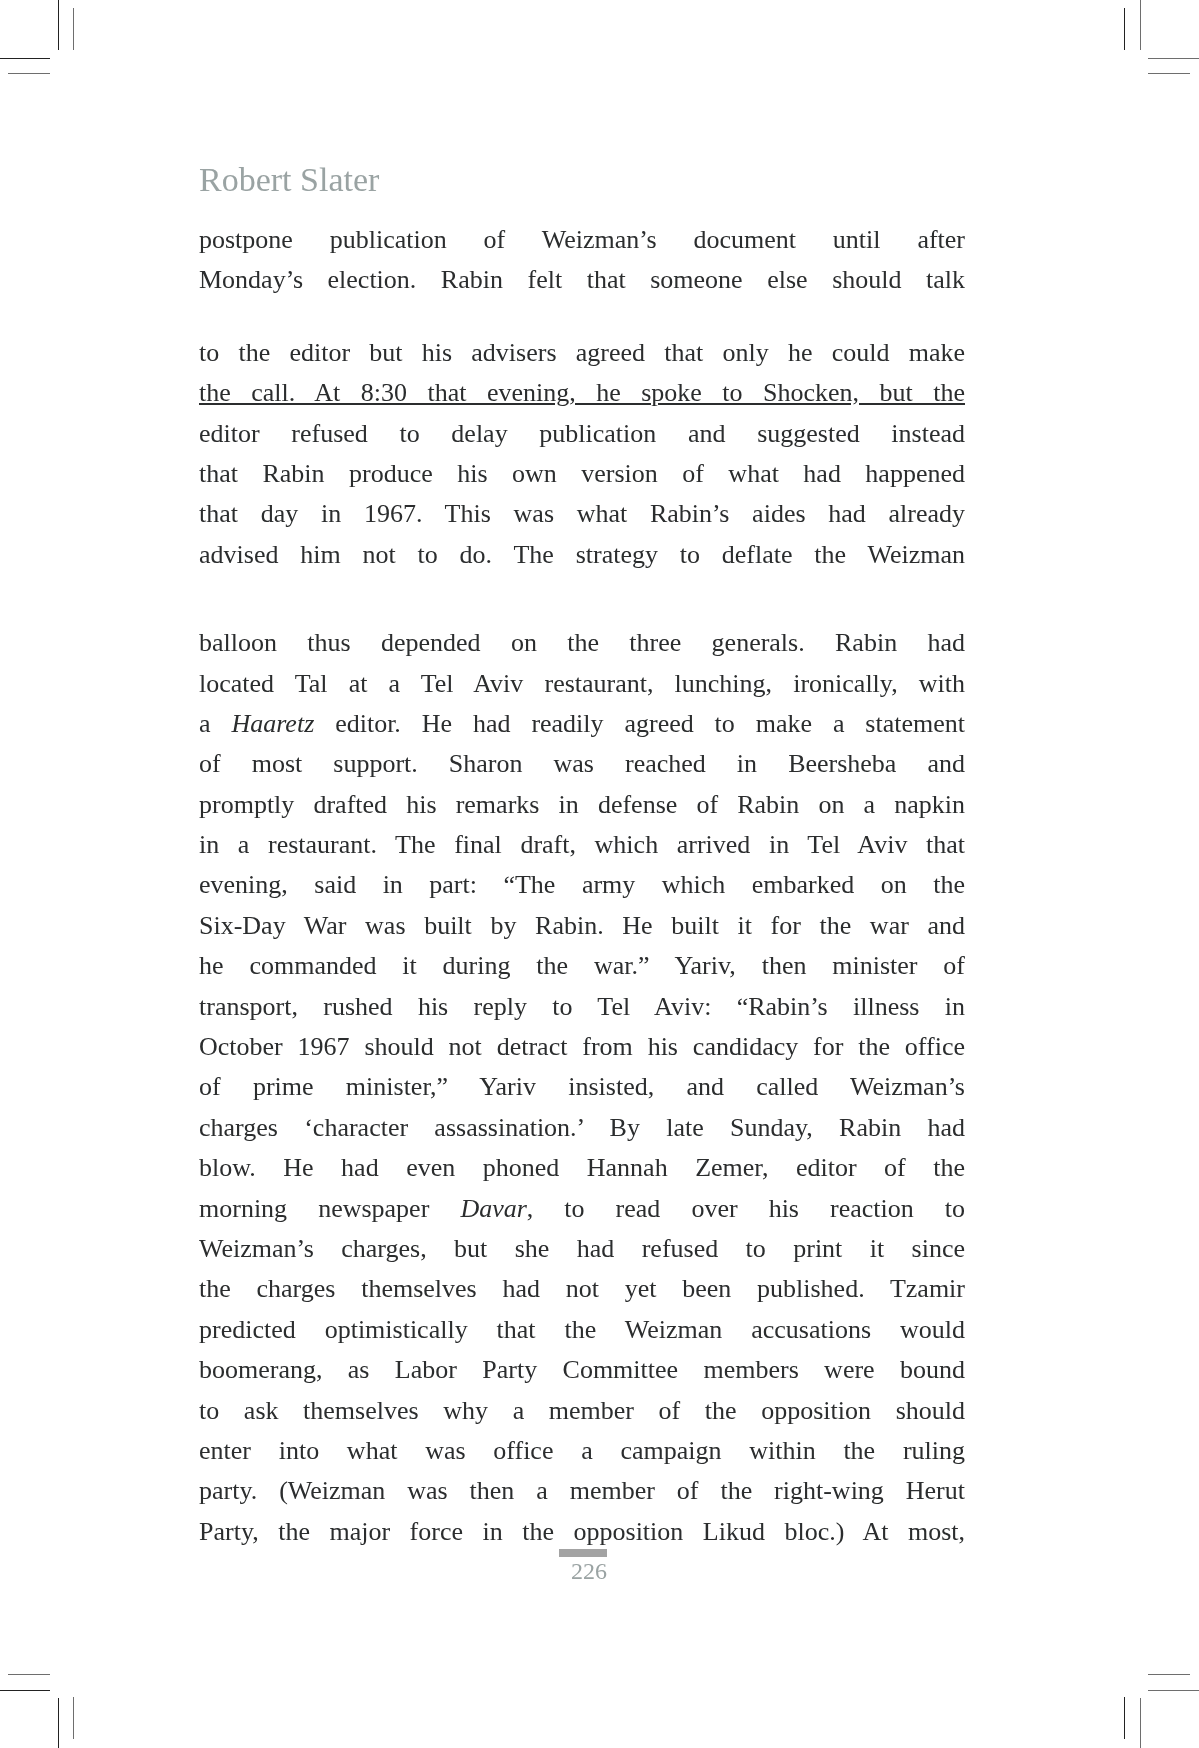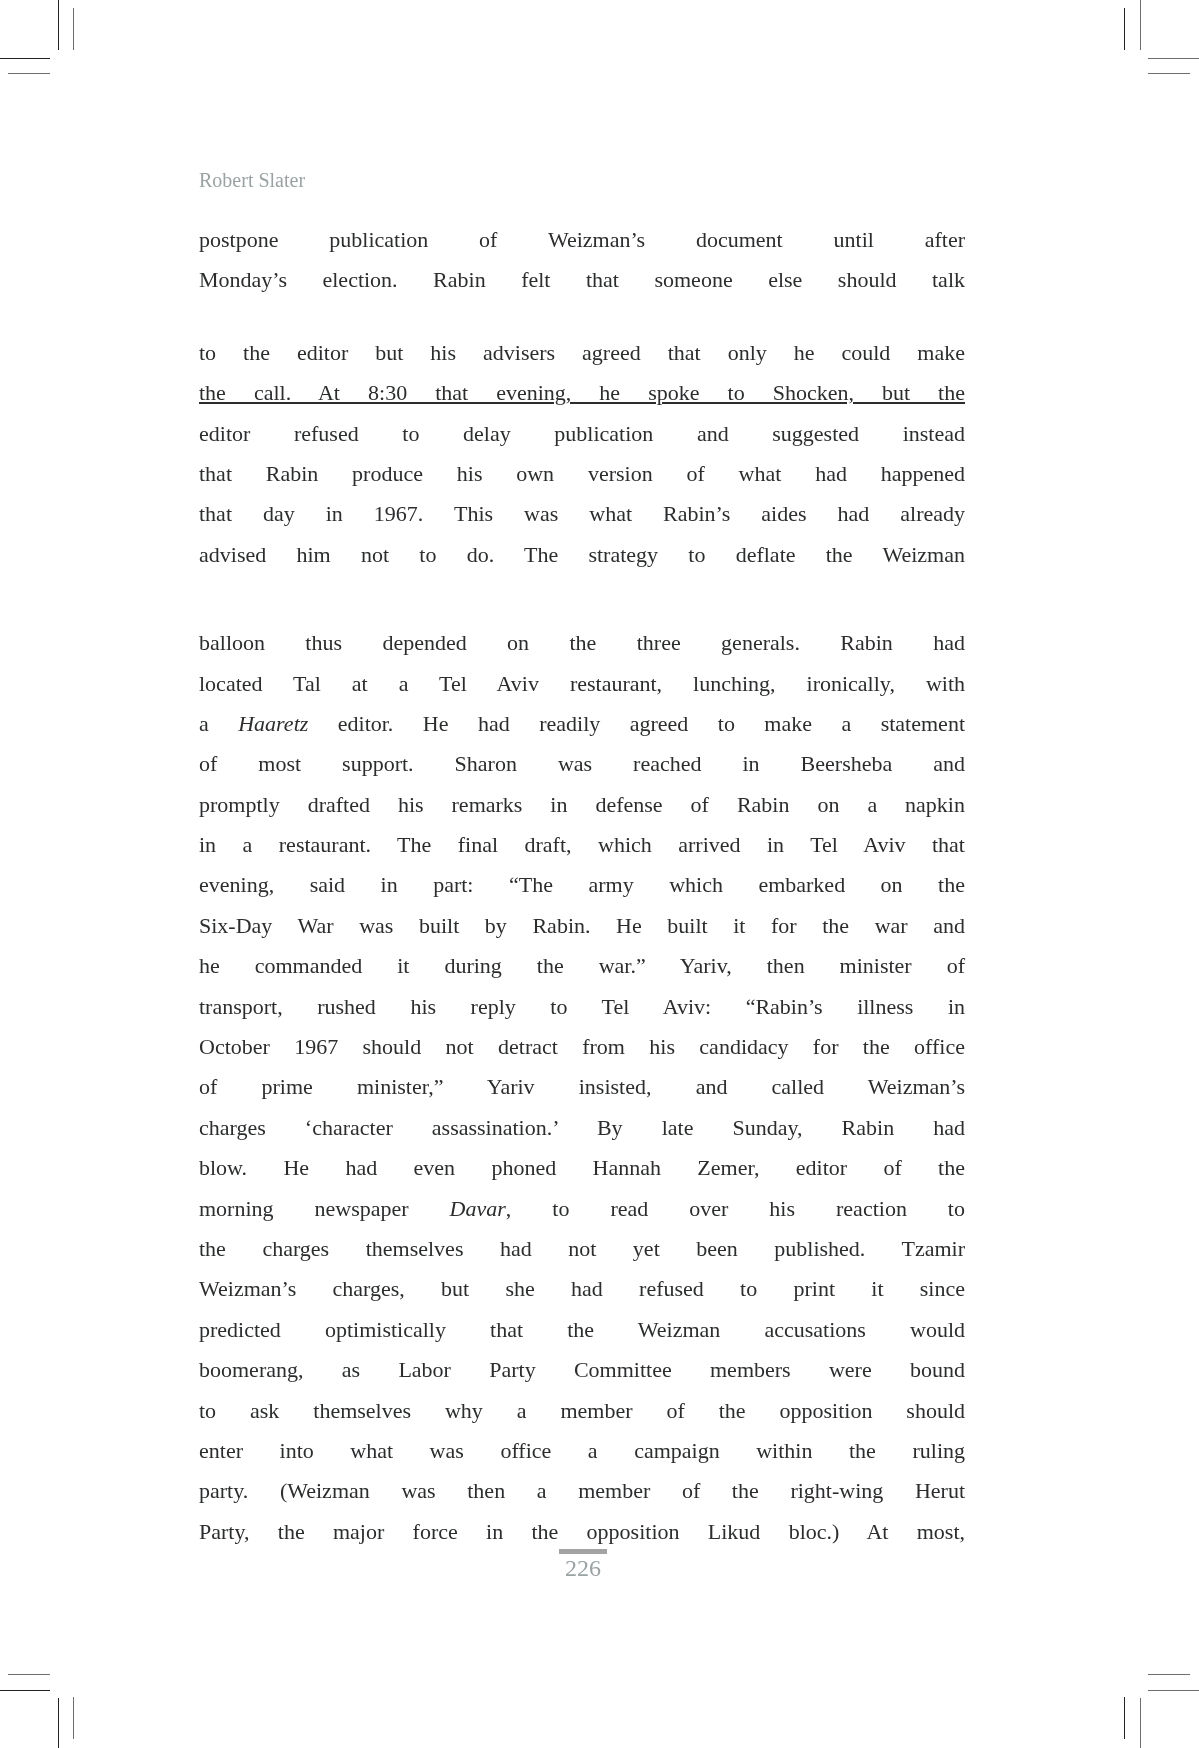--- a/index.html
+++ b/index.html
@@ -1,40 +1,40 @@
 <!DOCTYPE html>
 <html><head>
 <meta charset="utf-8">
 <style>
   html, body { margin: 0; padding: 0; background: #ffffff; }
   body { width: 1199px; height: 1748px; position: relative; overflow: hidden; }
   .mark { position: absolute; background: #6e6e6e; }
   .mark.dark { background: #222; }
   .running-head {
     position: absolute; left: 199px; top: 164px;
-    font-family: "Liberation Serif", serif; font-size: 20px;
+    font-family: "Liberation Serif", serif; font-size: 34px;
     color: #9aa3a3; line-height: 32px; white-space: nowrap;
   }
   .body-text {
     position: absolute; left: 199px; top: 220px; width: 766px;
-    font-family: "Liberation Serif", serif; font-size: 22px;
+    font-family: "Liberation Serif", serif; font-size: 26px;
     color: #2b2d2e;
   }
   .line {
     height: 40.4px; line-height: 40.4px;
     text-align: justify; text-align-last: justify;
     white-space: nowrap; overflow: visible;
     transform-origin: left center;
   }
   .line i { font-style: italic; }
   .folio {
     position: absolute; left: 559px; top: 1549px; width: 48px;
-    border-top: 5px solid #a3a3a3;
+    border-top: 8px solid #a3a3a3;
     font-family: "Liberation Serif", serif; font-size: 24px;
-    color: #9aa3a3; text-align: center; line-height: 28px;
+    color: #9aa3a3; text-align: right; line-height: 28px;
   }
 </style>
 </head>
 <body>
 
 <div class="mark dark" style="left:58px;top:0;width:1px;height:50px;"></div>
 <div class="mark" style="left:73px;top:8px;width:1px;height:42px;"></div>
 <div class="mark dark" style="left:0;top:58px;width:50px;height:1px;"></div>
 <div class="mark" style="left:8px;top:73px;width:42px;height:1px;"></div>
 
@@ -72,22 +72,22 @@
     <div class="line" style="display: block; white-space: nowrap; word-spacing: 3.27273px;">in a restaurant. The final draft, which arrived in Tel Aviv that</div>
     <div class="line" style="display: block; white-space: nowrap; word-spacing: 10px;">evening, said in part: “The army which embarked on the</div>
     <div class="line" style="display: block; white-space: nowrap; word-spacing: 4.16667px;">Six-Day War was built by Rabin. He built it for the war and</div>
     <div class="line" style="display: block; white-space: nowrap; word-spacing: 9.22222px;">he commanded it during the war.” Yariv, then minister of</div>
     <div class="line" style="display: block; white-space: nowrap; word-spacing: 8.66667px;">transport, rushed his reply to Tel Aviv: “Rabin’s illness in</div>
     <div class="line" style="display: block; white-space: nowrap; word-spacing: 2px;">October 1967 should not detract from his candidacy for the office</div>
     <div class="line" style="display: block; white-space: nowrap; word-spacing: 12.8571px;">of prime minister,” Yariv insisted, and called Weizman’s</div>
     <div class="line" style="display: block; white-space: nowrap; word-spacing: 6px;">charges ‘character assassination.’ By late Sunday, Rabin had</div>
     <div class="line" style="display: block; white-space: nowrap; word-spacing: 11.1111px;">blow. He had even phoned Hannah Zemer, editor of the</div>
     <div class="line" style="display: block; white-space: nowrap; word-spacing: 13.625px;"><span>morning newspaper </span><i>Davar</i><span>, to read over his reaction to</span></div>
+    <div class="line" style="display: block; white-space: nowrap; word-spacing: 11px;">Weizman’s charges, but she had refused to print it since</div>
     <div class="line" style="display: block; white-space: nowrap; word-spacing: 7.5px;">the charges themselves had not yet been published. Tzamir</div>
-    <div class="line" style="display: block; white-space: nowrap; word-spacing: 11px;">Weizman’s charges, but she had refused to print it since</div>
     <div class="line" style="display: block; white-space: nowrap; word-spacing: 6.16667px;">predicted optimistically that the Weizman accusations would</div>
     <div class="line" style="display: block; white-space: nowrap; word-spacing: 5px;">boomerang, as Labor Party Committee members were bound</div>
     <div class="line" style="display: block; white-space: nowrap; word-spacing: 7.77778px;">to ask themselves why a member of the opposition should</div>
     <div class="line" style="display: block; white-space: nowrap; word-spacing: 10.5556px;">enter into what was office a campaign within the ruling</div>
     <div class="line" style="display: block; white-space: nowrap; word-spacing: 4.66667px;">party. (Weizman was then a member of the right-wing Herut</div>
     <div class="line" style="display: block; white-space: nowrap; word-spacing: 3.2px;">Party, the major force in the opposition Likud bloc.) At most,</div>
   </div>
 
 <div class="folio">226</div>
 

